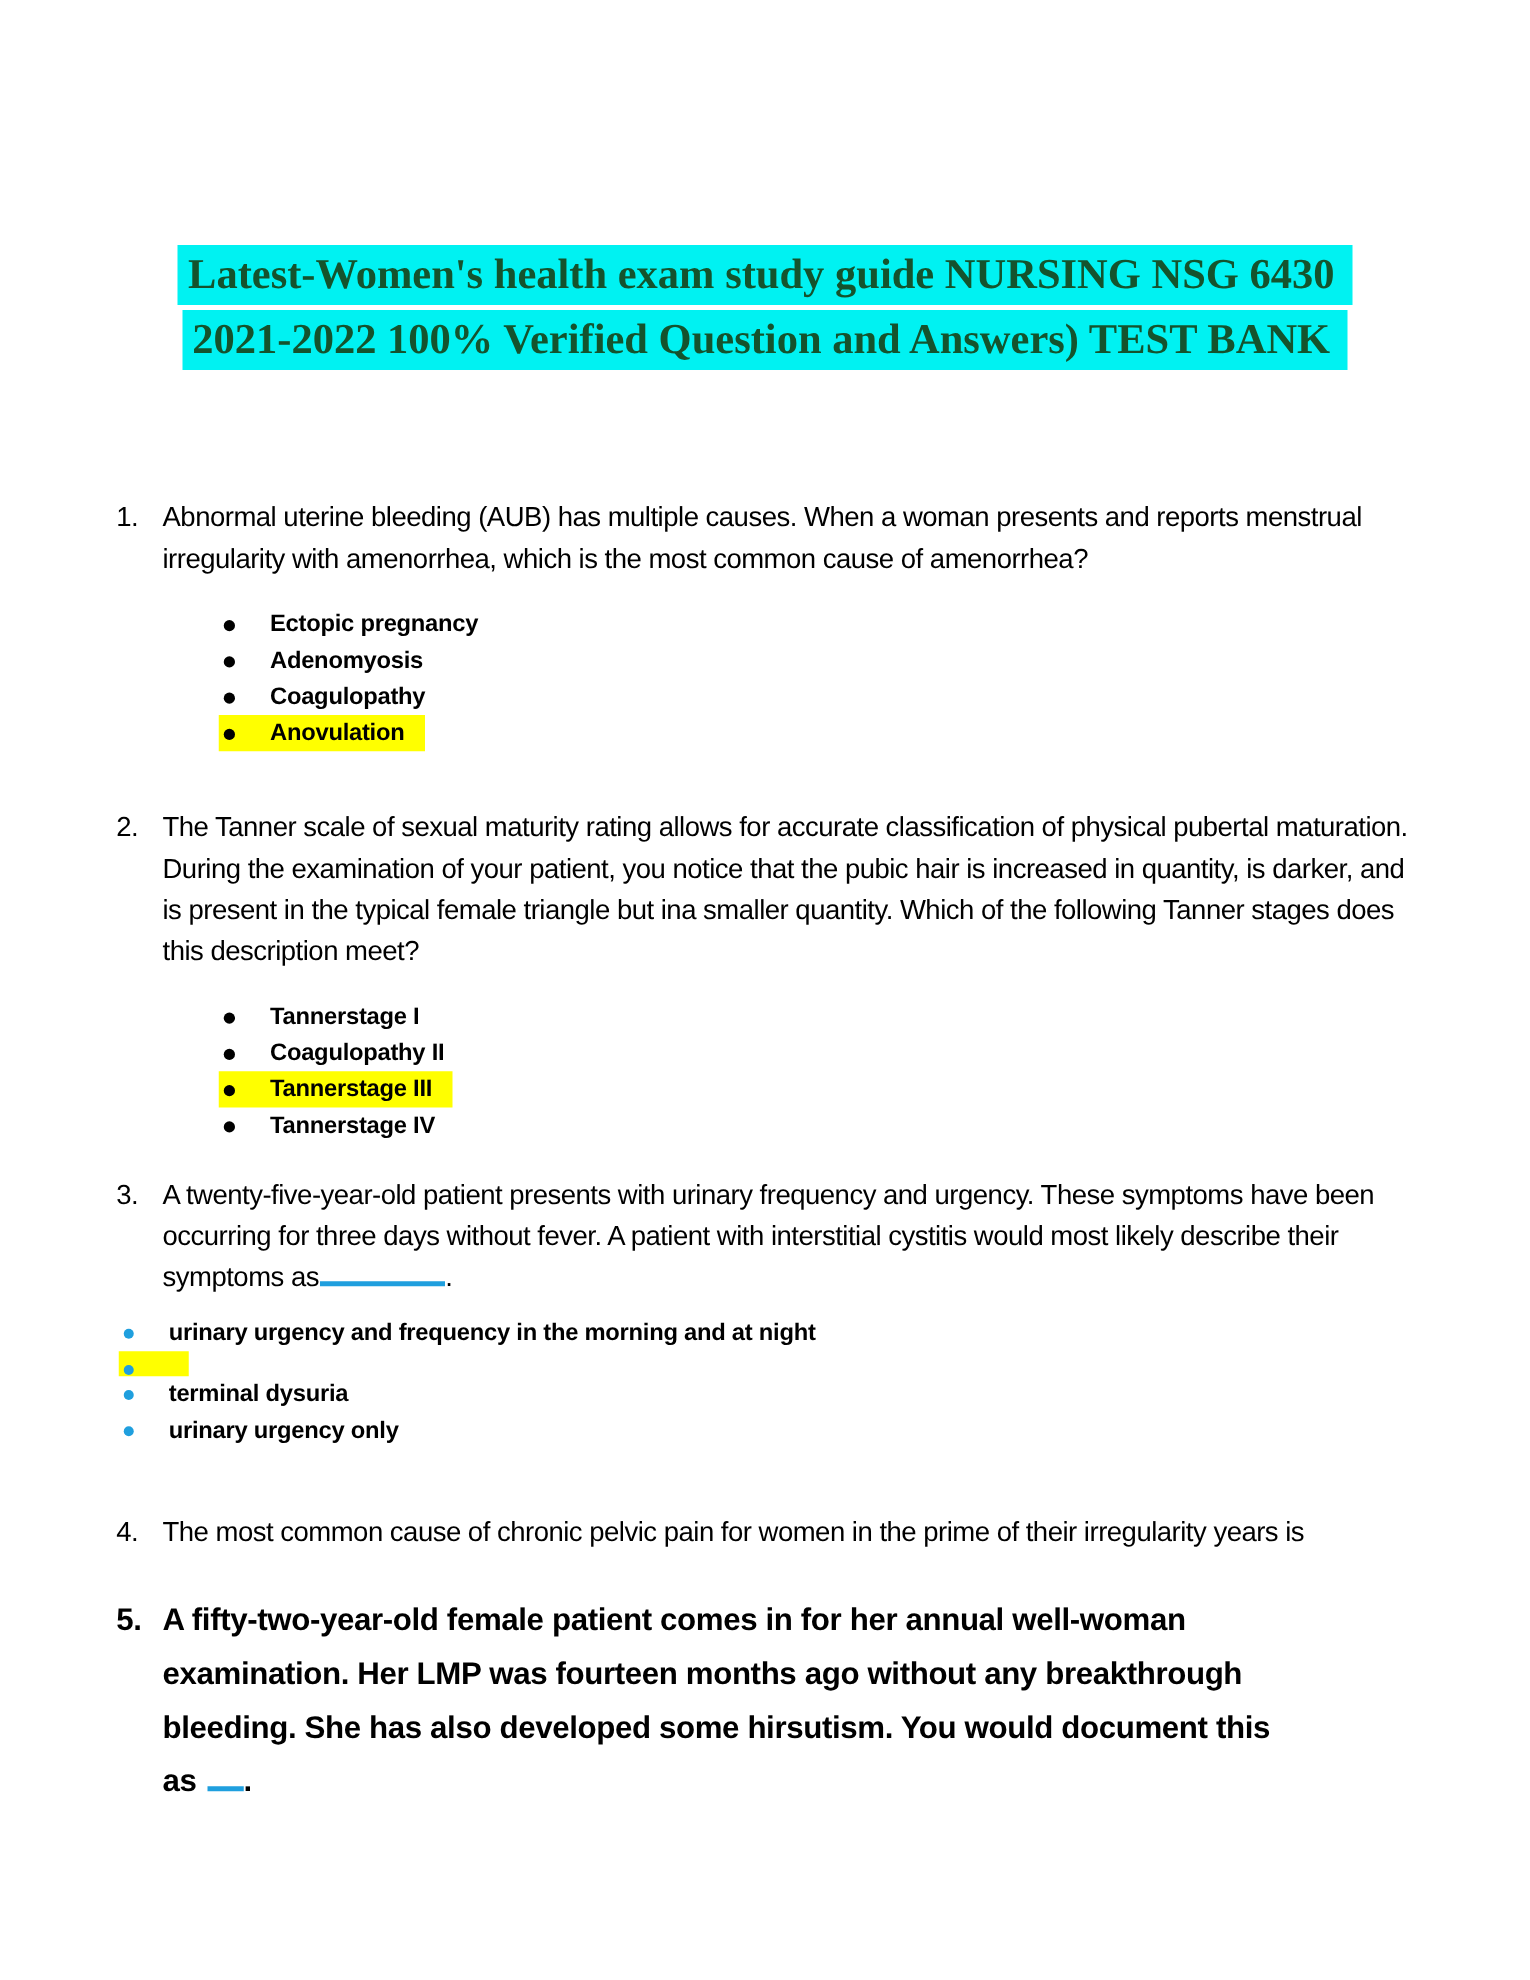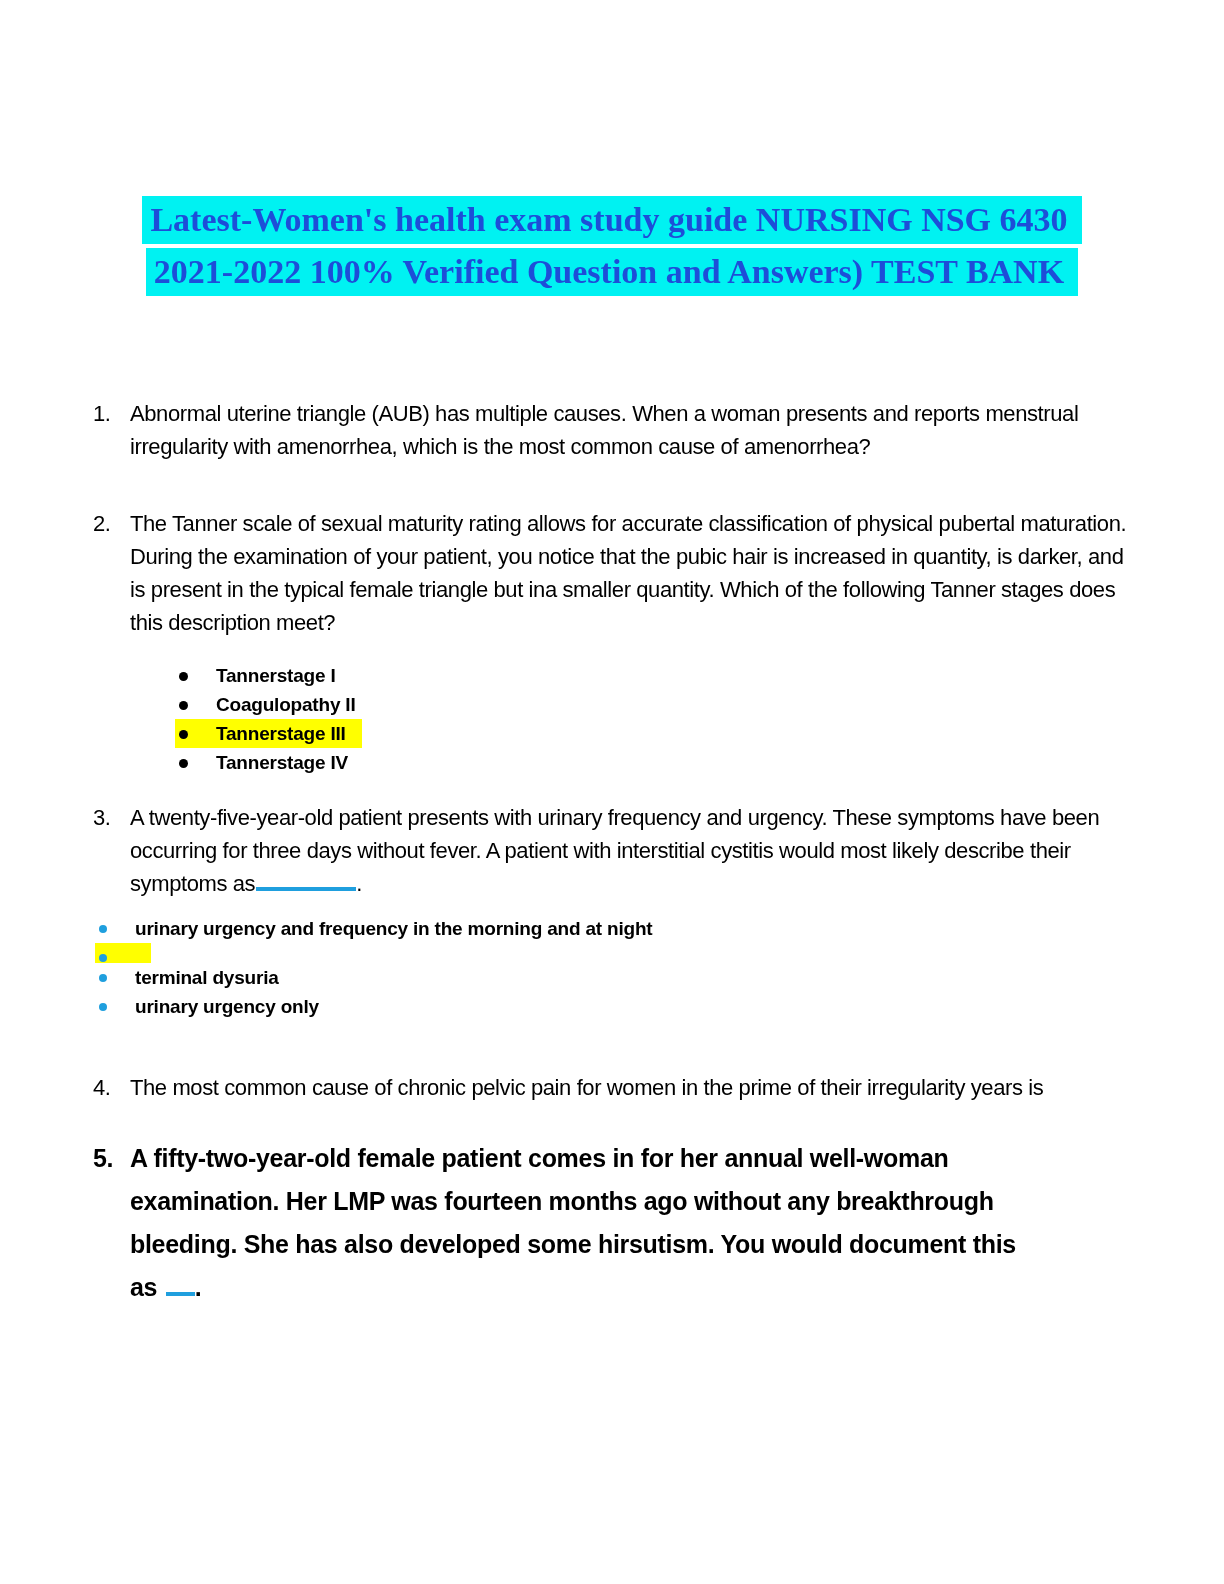--- a/index.html
+++ b/index.html
@@ -17,21 +17,21 @@
 
   
   .title-wrap{margin-top:196px;text-align:center;}
   .title-row{line-height:45px;}
   .title-line{
     display:inline-block;
     background:var(--cyan-hl);
     font-family:"Liberation Serif",serif;
     font-weight:bold;
     font-size:34px;
-    color:#1d4ed8;
+    color:#14532d;
     padding:1px 14px 2px 8px;
     margin-bottom:1px;
     white-space:nowrap;
   }
 
   
   .questions{
     list-style:none;
     margin:0;
     padding:0 90px 0 93px;
@@ -109,22 +109,40 @@
     </div>
     <div class="title-row">
       <span class="title-line">2021-2022 100% Verified Question and Answers) TEST BANK</span>
     </div>
   </div>
 
   <ol class="questions">
   <li class="question">
     <div class="q-row">
       <span class="q-num">1.</span>
-      <div class="q-text">Abnormal uterine triangle (AUB) has multiple causes. When a woman presents and reports menstrual irregularity with amenorrhea, which is the most common cause of amenorrhea?</div>
-    </div>
+      <div class="q-text">Abnormal uterine bleeding (AUB) has multiple causes. When a woman presents and reports menstrual irregularity with amenorrhea, which is the most common cause of amenorrhea?</div>
+    </div>
+    <ul class="options">
+          <li>
+            <span class="dot"></span>
+            <span class="opt-label">Ectopic pregnancy</span>
+          </li>
+          <li>
+            <span class="dot"></span>
+            <span class="opt-label">Adenomyosis</span>
+          </li>
+          <li>
+            <span class="dot"></span>
+            <span class="opt-label">Coagulopathy</span>
+          </li>
+          <li class="hl">
+            <span class="dot"></span>
+            <span class="opt-label">Anovulation</span>
+          </li>
+        </ul>
   </li>
 
   <li class="question">
     <div class="q-row">
       <span class="q-num">2.</span>
       <div class="q-text">The Tanner scale of sexual maturity rating allows for accurate classification of physical pubertal maturation. During the examination of your patient, you notice that the pubic hair is increased in quantity, is darker, and is present in the typical female triangle but ina smaller quantity. Which of the following Tanner stages does this description meet?</div>
     </div>
     <ul class="options">
           <li>
             <span class="dot"></span>

